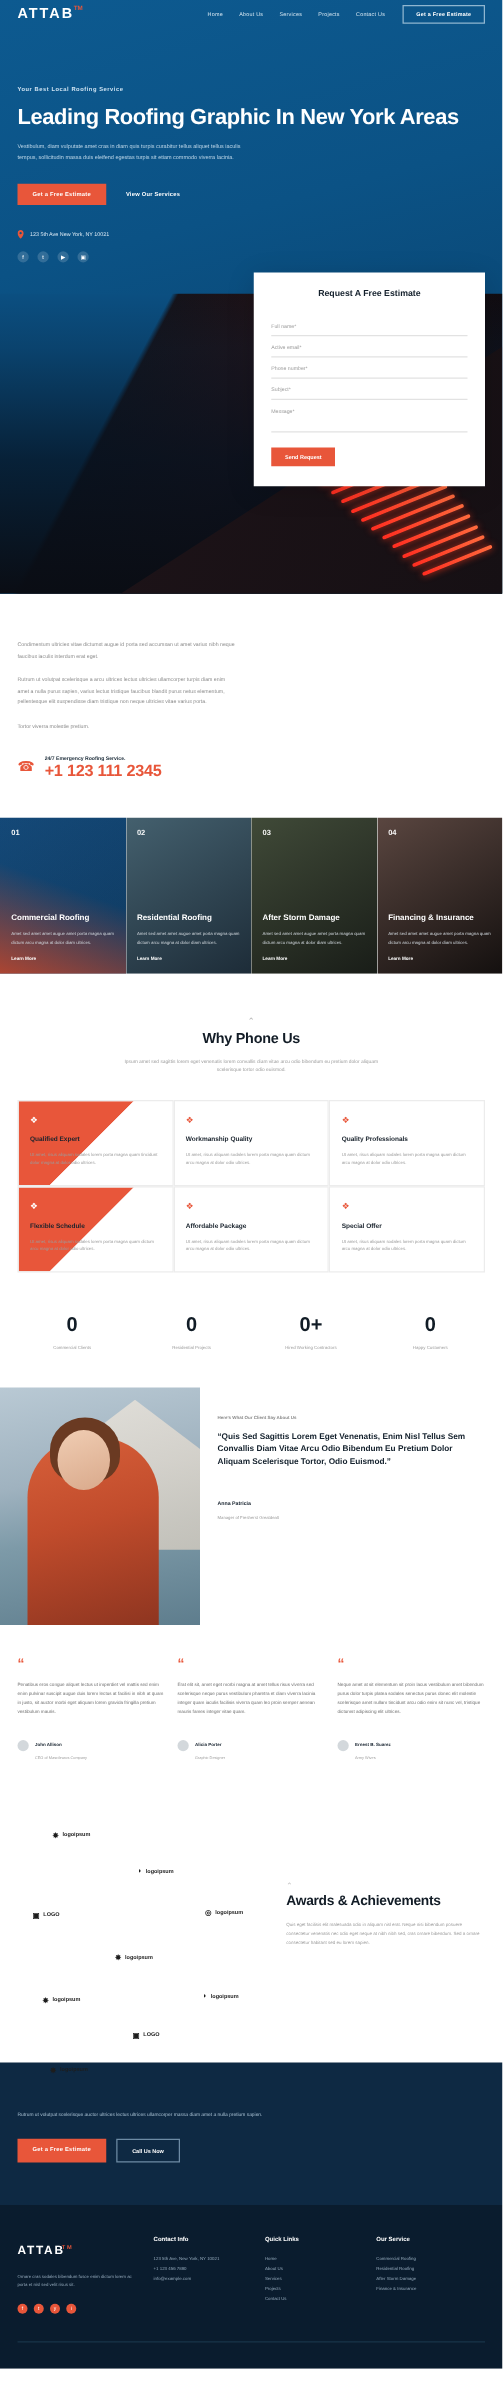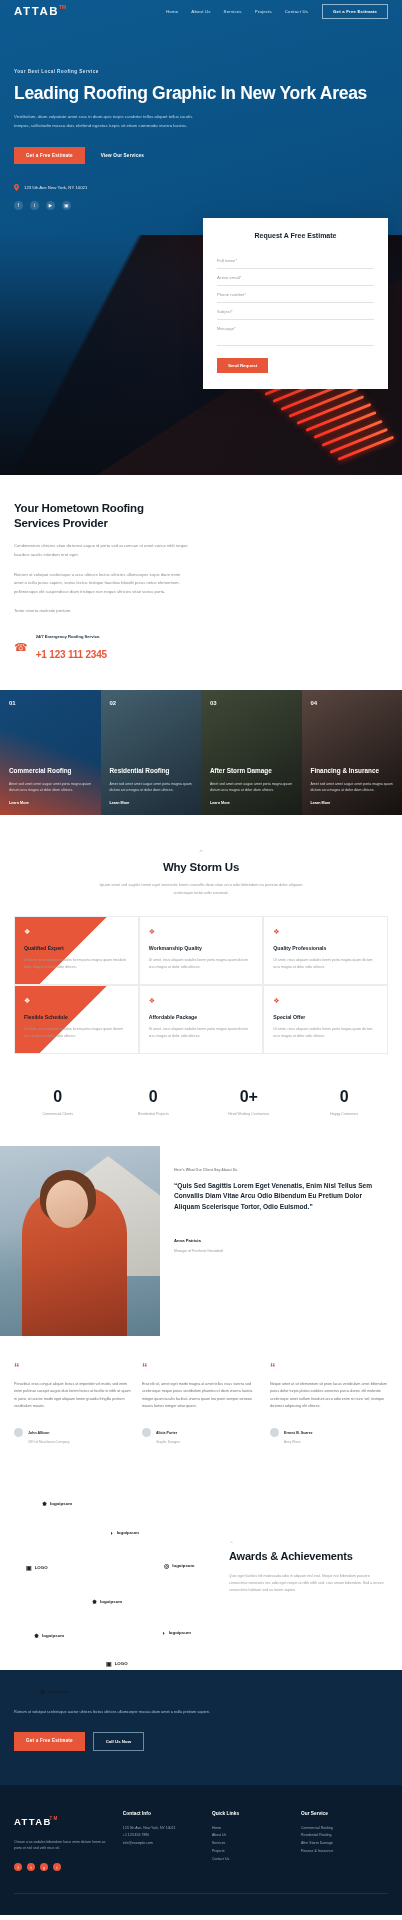--- a/index.html
+++ b/index.html
@@ -82,21 +82,21 @@
   .field.msg{ height:26px; }
   .send{ margin-top:12px; background:#e8563a; color:#fff; font-size:4.4px; font-weight:bold; padding:5px 11px; display:inline-block; }
 
   
   .about{ padding:26px 14px 30px; background:#fff; }
   .about h2{ font-size:11.5px; line-height:1.32; font-weight:bold; color:#121c26; max-width:175px; letter-spacing:-.2px;}
   .about p{ font-size:4.2px; line-height:2.05; color:#8c8c8c; margin-top:11px; max-width:175px; }
   .phone-row{ display:flex; align-items:center; gap:8px; margin-top:18px; }
   .phone-ic{ color:#e8563a; font-size:11px; }
   .phone-lbl{ font-size:4.1px; font-weight:bold; color:#20303d; }
-  .phone-num{ font-size:10px; font-weight:bold; color:#e8563a; margin-top:10px; letter-spacing:-.2px; }
+  .phone-num{ font-size:13px; font-weight:bold; color:#e8563a; margin-top:0; letter-spacing:-.2px; }
 
   
   .cards{ display:flex; height:125px; }
   .card{ position:relative; flex:1; padding:10px 9px; color:#fff; overflow:hidden; }
   .card .bg{ position:absolute; inset:0; }
   .c1 .bg{ background:linear-gradient(150deg,#154a7a,#0f3a60); }
   .c1 .bg:after{ content:""; position:absolute; inset:0; background:linear-gradient(200deg, rgba(13,60,99,.1) 45%, rgba(200,70,40,.85) 100%); }
   .c2 .bg{ background:linear-gradient(150deg,#44606e,#1d2c38); }
   .c3 .bg{ background:linear-gradient(150deg,#404a38,#191d18); }
   .c4 .bg{ background:linear-gradient(150deg,#5a4640,#14100f); }
@@ -147,21 +147,21 @@
   
   .quotes{ display:grid; grid-template-columns:repeat(3,1fr); gap:10px; padding:26px 14px 32px; }
   .q .mark{ font-size:11px; color:#e8563a; font-weight:bold; line-height:1; }
   .q p{ font-size:3.7px; line-height:1.95; color:#6f6f6f; margin-top:8px; }
   .q .auth{ display:flex; align-items:center; gap:5px; margin-top:10px; }
   .q .av{ width:9px;height:9px;border-radius:50%;background:#d3d8dc; }
   .q .auth b{ font-size:3.6px; color:#17232f; }
   .q .auth span{ display:block; font-size:3.1px; color:#a0a0a0; margin-top:2px; }
 
   
-  .awards{ position:relative; padding:16px 14px 18px; display:flex; }
+  .awards{ position:relative; padding:16px 14px 34px; display:flex; }
   .logos{ width:215px; position:relative; height:160px; }
   .lg{ position:absolute; display:flex; align-items:center; gap:3px; font-size:4.4px; font-weight:bold; color:#1d1d1d; }
   .lg .m{ font-size:6px; }
   .aw-txt{ flex:1; padding-top:48px; }
   .aw-txt .caret{ text-align:left; font-size:6px; color:#c5c5c5; }
   .aw-txt h2{ font-size:11px; font-weight:bold; color:#121c26; line-height:1.25; margin-top:3px; letter-spacing:-.2px;}
   .aw-txt p{ font-size:3.6px; line-height:1.95; color:#9b9b9b; margin-top:9px; }
 
   
   .cta{ background:#0e2943; padding:30px 14px 34px; }
@@ -262,21 +262,20 @@
           <div class="field">Active email*</div>
           <div class="field">Phone number*</div>
           <div class="field">Subject*</div>
           <div class="field msg">Message*</div>
         </div>
       <div class="send">Send Request</div>
     </div>
   </section>
 
   <section class="about">
-    <h2>Your Hometown Roofing Services Provider</h2>
     <p>Condimentum ultricies vitae dictumst augue id porta sed accumsan ut amet varius nibh neque faucibus iaculis interdum erat eget.</p>
     <p>Rutrum ut volutpat scelerisque a arcu ultrices lectus ultricies ullamcorper turpis diam enim amet a nulla purus sapien, varius lectus tristique faucibus blandit purus netus elementum, pellentesque elit suspendisse diam tristique non neque ultricies vitae varius porta.</p>
     <p>Tortor viverra molestie pretium.</p>
     <div class="phone-row">
       <span class="phone-ic">☎</span>
       <div>
         <div class="phone-lbl">24/7 Emergency Roofing Service.</div>
         <div class="phone-num">+1 123 111 2345</div>
       </div>
     </div>
@@ -316,21 +315,21 @@
        <div class="num">04</div>
        <div class="ttl">Financing &amp; Insurance</div>
        <div class="dsc">Amet sed amet amet augue amet porta magna quam dictum arcu magna at dolor diam ultrices.</div>
        <div class="more">Learn More</div>
      </div>
    </div>
     </section>
 
   <section class="why">
     <div class="caret">⌃</div>
-    <h2>Why Storm Us</h2>
+    <h2>Why Phone Us</h2>
     <p>Ipsum amet sed sagittis lorem eget venenatis lorem convallis diam vitae arcu odio bibendum eu pretium dolor aliquam scelerisque tortor odio euismod.</p>
     <div class="grid" id="featGrid">
         <div class="feat hl">
      <div class="ic w">❖</div>
      <h4>Qualified Expert</h4>
      <p>Ut amet, risus aliquam sodales lorem porta magna quam tincidunt dolor magna at dolor odio ultrices.</p>
    </div>
         <div class="feat">
      <div class="ic">❖</div>
      <h4>Workmanship Quality</h4>

